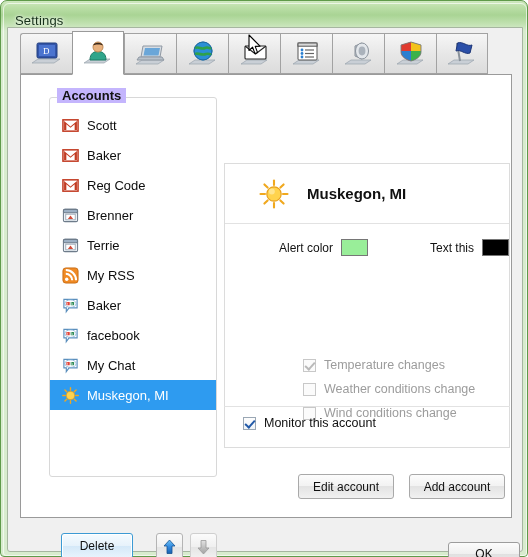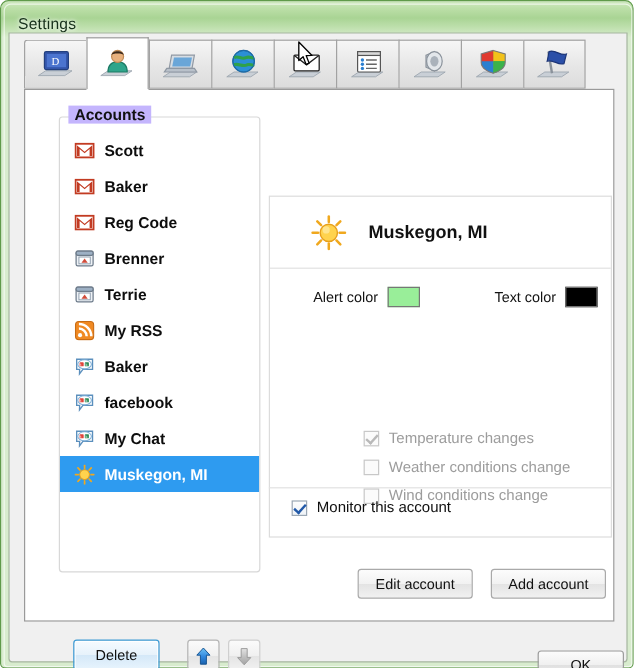--- a/index.html
+++ b/index.html
@@ -133,21 +133,21 @@
   }
   .acct-row.selected { background: #2e9bf0; }
   .acct-icon {
     width: 17px; height: 17px;
     margin-right: 8px;
     flex: 0 0 auto;
     display:block;
   }
   .acct-label {
     font-size: 13px;
-    font-weight: bold;
+    font-weight: normal;
     color: #0d0d0d;
     white-space: nowrap;
   }
   .acct-row.selected .acct-label { color: #ffffff; }
 
   
   #delete-button {
     position: absolute;
     left: 40px; top: 458px;
     width: 72px; height: 26px;
@@ -208,21 +208,21 @@
   .color-label {
     font-size: 12px;
     color: #131313;
   }
   .swatch {
     width: 27px; height: 17px;
     box-sizing: border-box;
     border: 1px solid #767676;
     margin-left: 8px;
   }
-  #alert-color-label { margin-left: 36px; }
+  #alert-color-label { margin-left: 54px; }
   #text-color-label  { margin-left: 62px; }
 
   .check-row {
     position: absolute;
     left: 78px;
     display: flex;
     align-items: center;
   }
   #row-temperature { top: 194px; }
   #row-weather     { top: 218px; }
@@ -569,21 +569,21 @@
             </g>
             <circle cx="15" cy="15" r="7.2" fill="#ffd34d" stroke="#e8a01c" stroke-width="1.2"></circle>
             <circle cx="12.8" cy="12.6" r="3" fill="#ffe89a" opacity="0.85"></circle>
           </svg>
           <span id="detail-title">Muskegon, MI</span>
         </div>
 
         <div id="color-row">
           <span class="color-label" id="alert-color-label">Alert color</span>
           <span class="swatch" id="alert-color-swatch" style="background: rgb(153, 238, 153);"></span>
-          <span class="color-label" id="text-color-label">Text color</span>
+          <span class="color-label" id="text-color-label">Text this</span>
           <span class="swatch" id="text-color-swatch" style="background: rgb(0, 0, 0);"></span>
         </div>
 
         <div class="check-row" id="row-temperature">
           <span class="cbox checked"></span>
           <span class="check-label">Temperature changes</span>
         </div>
         <div class="check-row" id="row-weather">
           <span class="cbox"></span>
           <span class="check-label">Weather conditions change</span>

